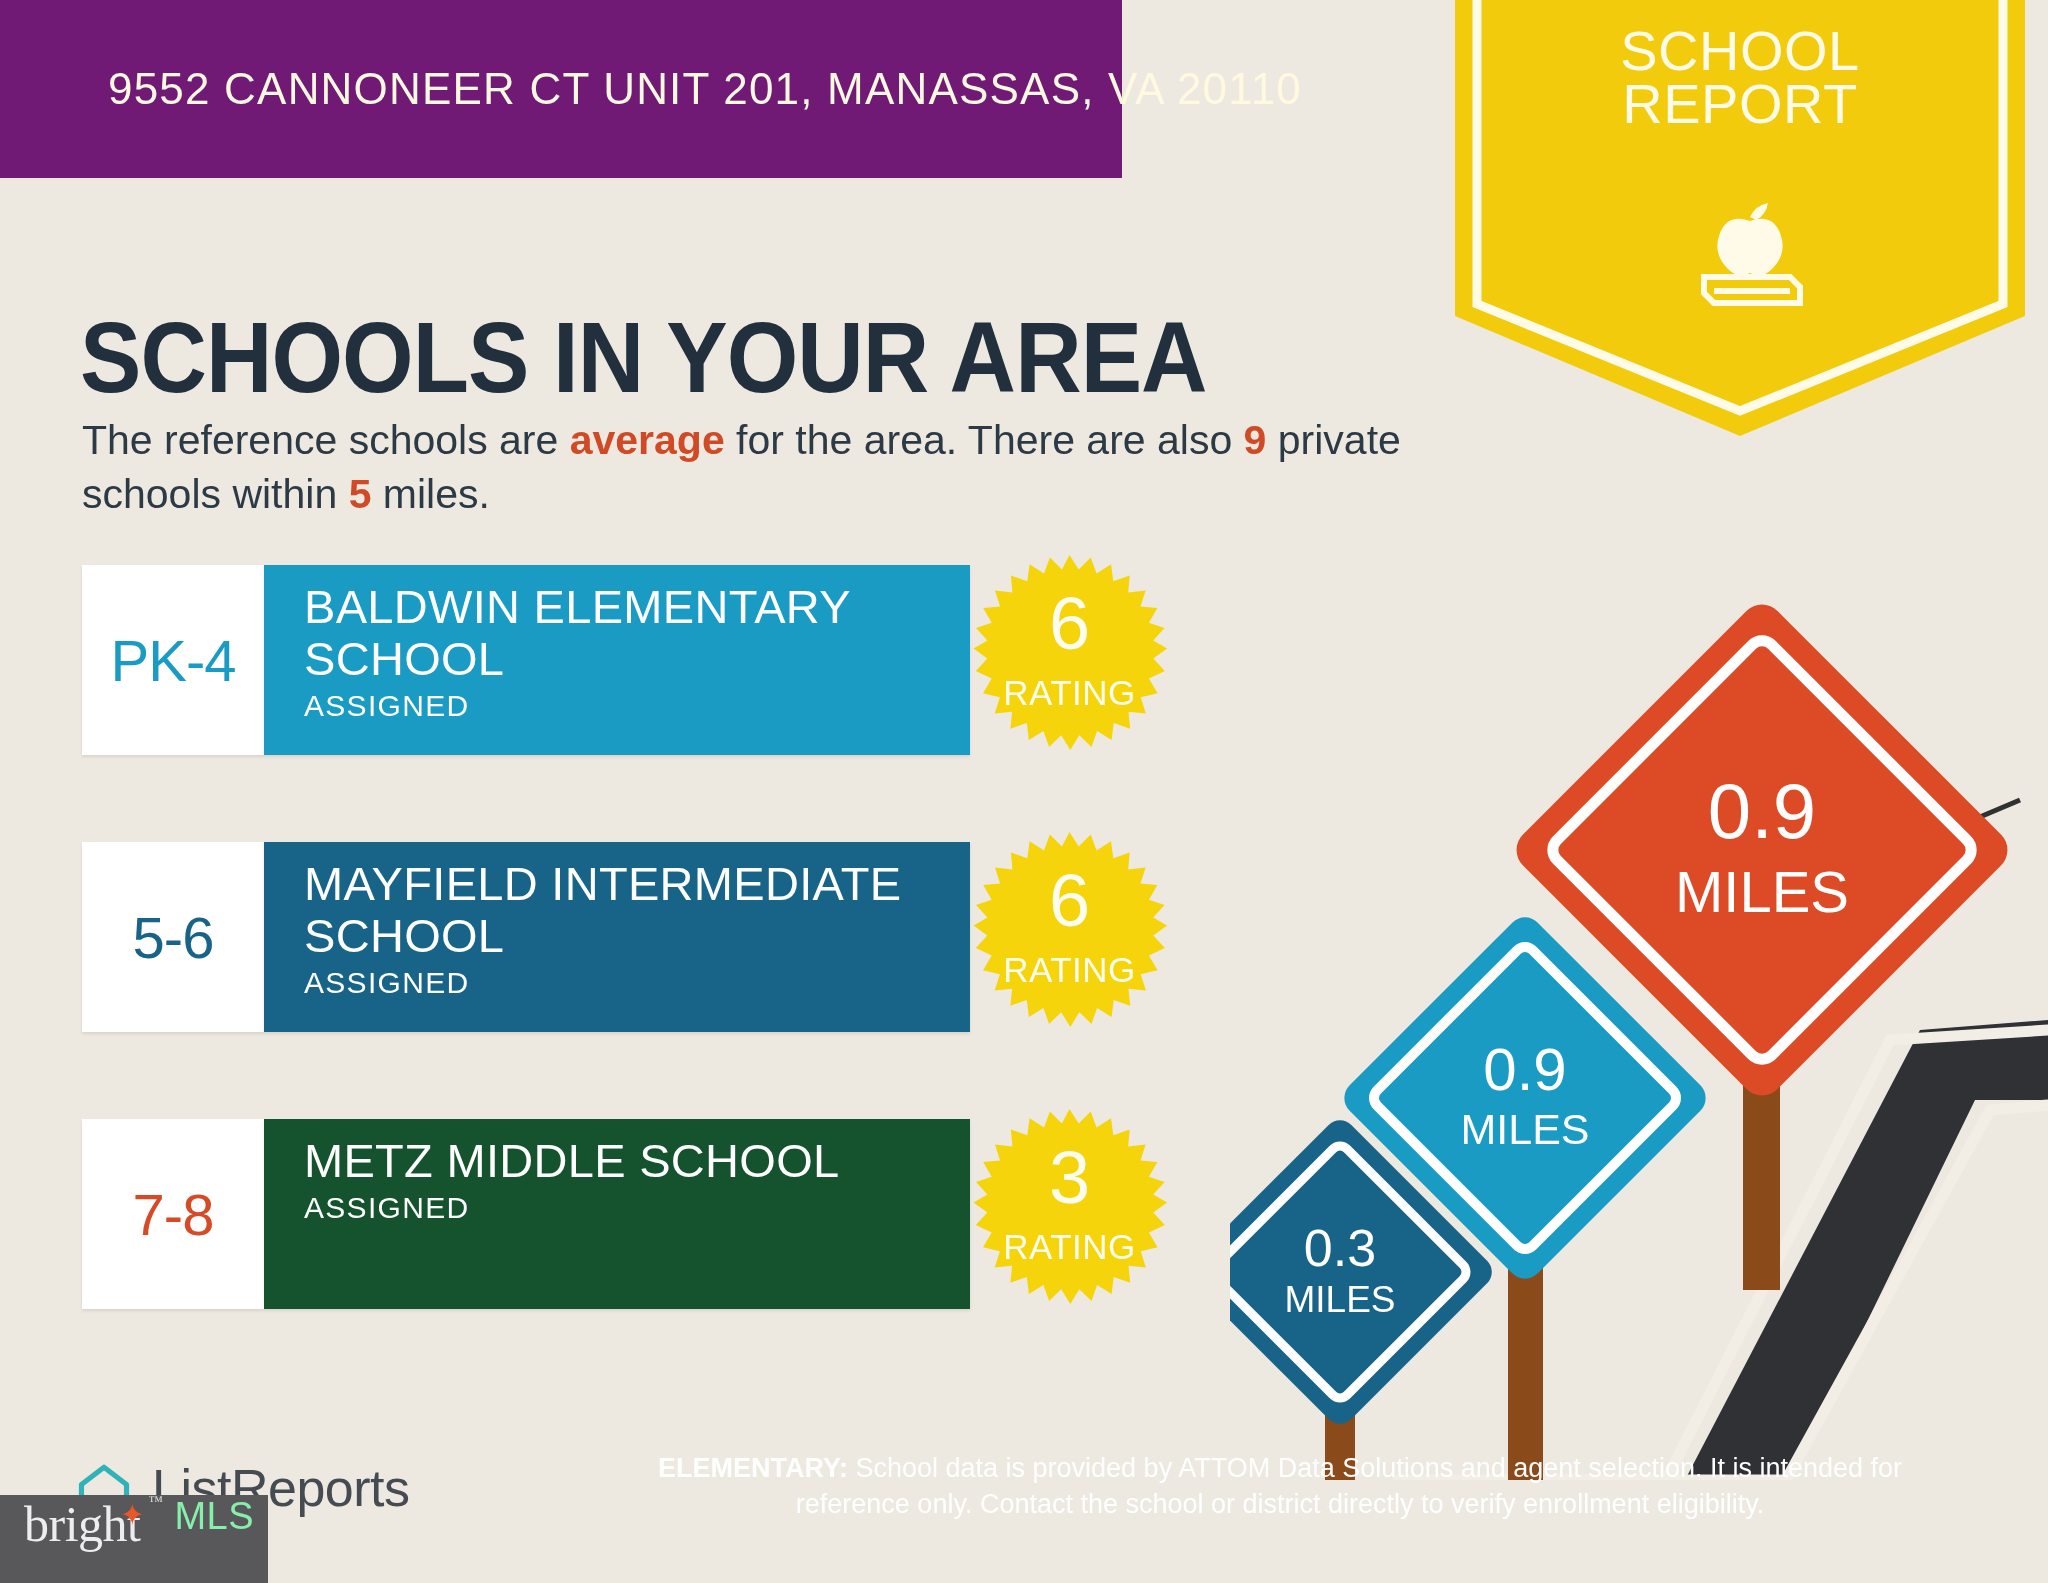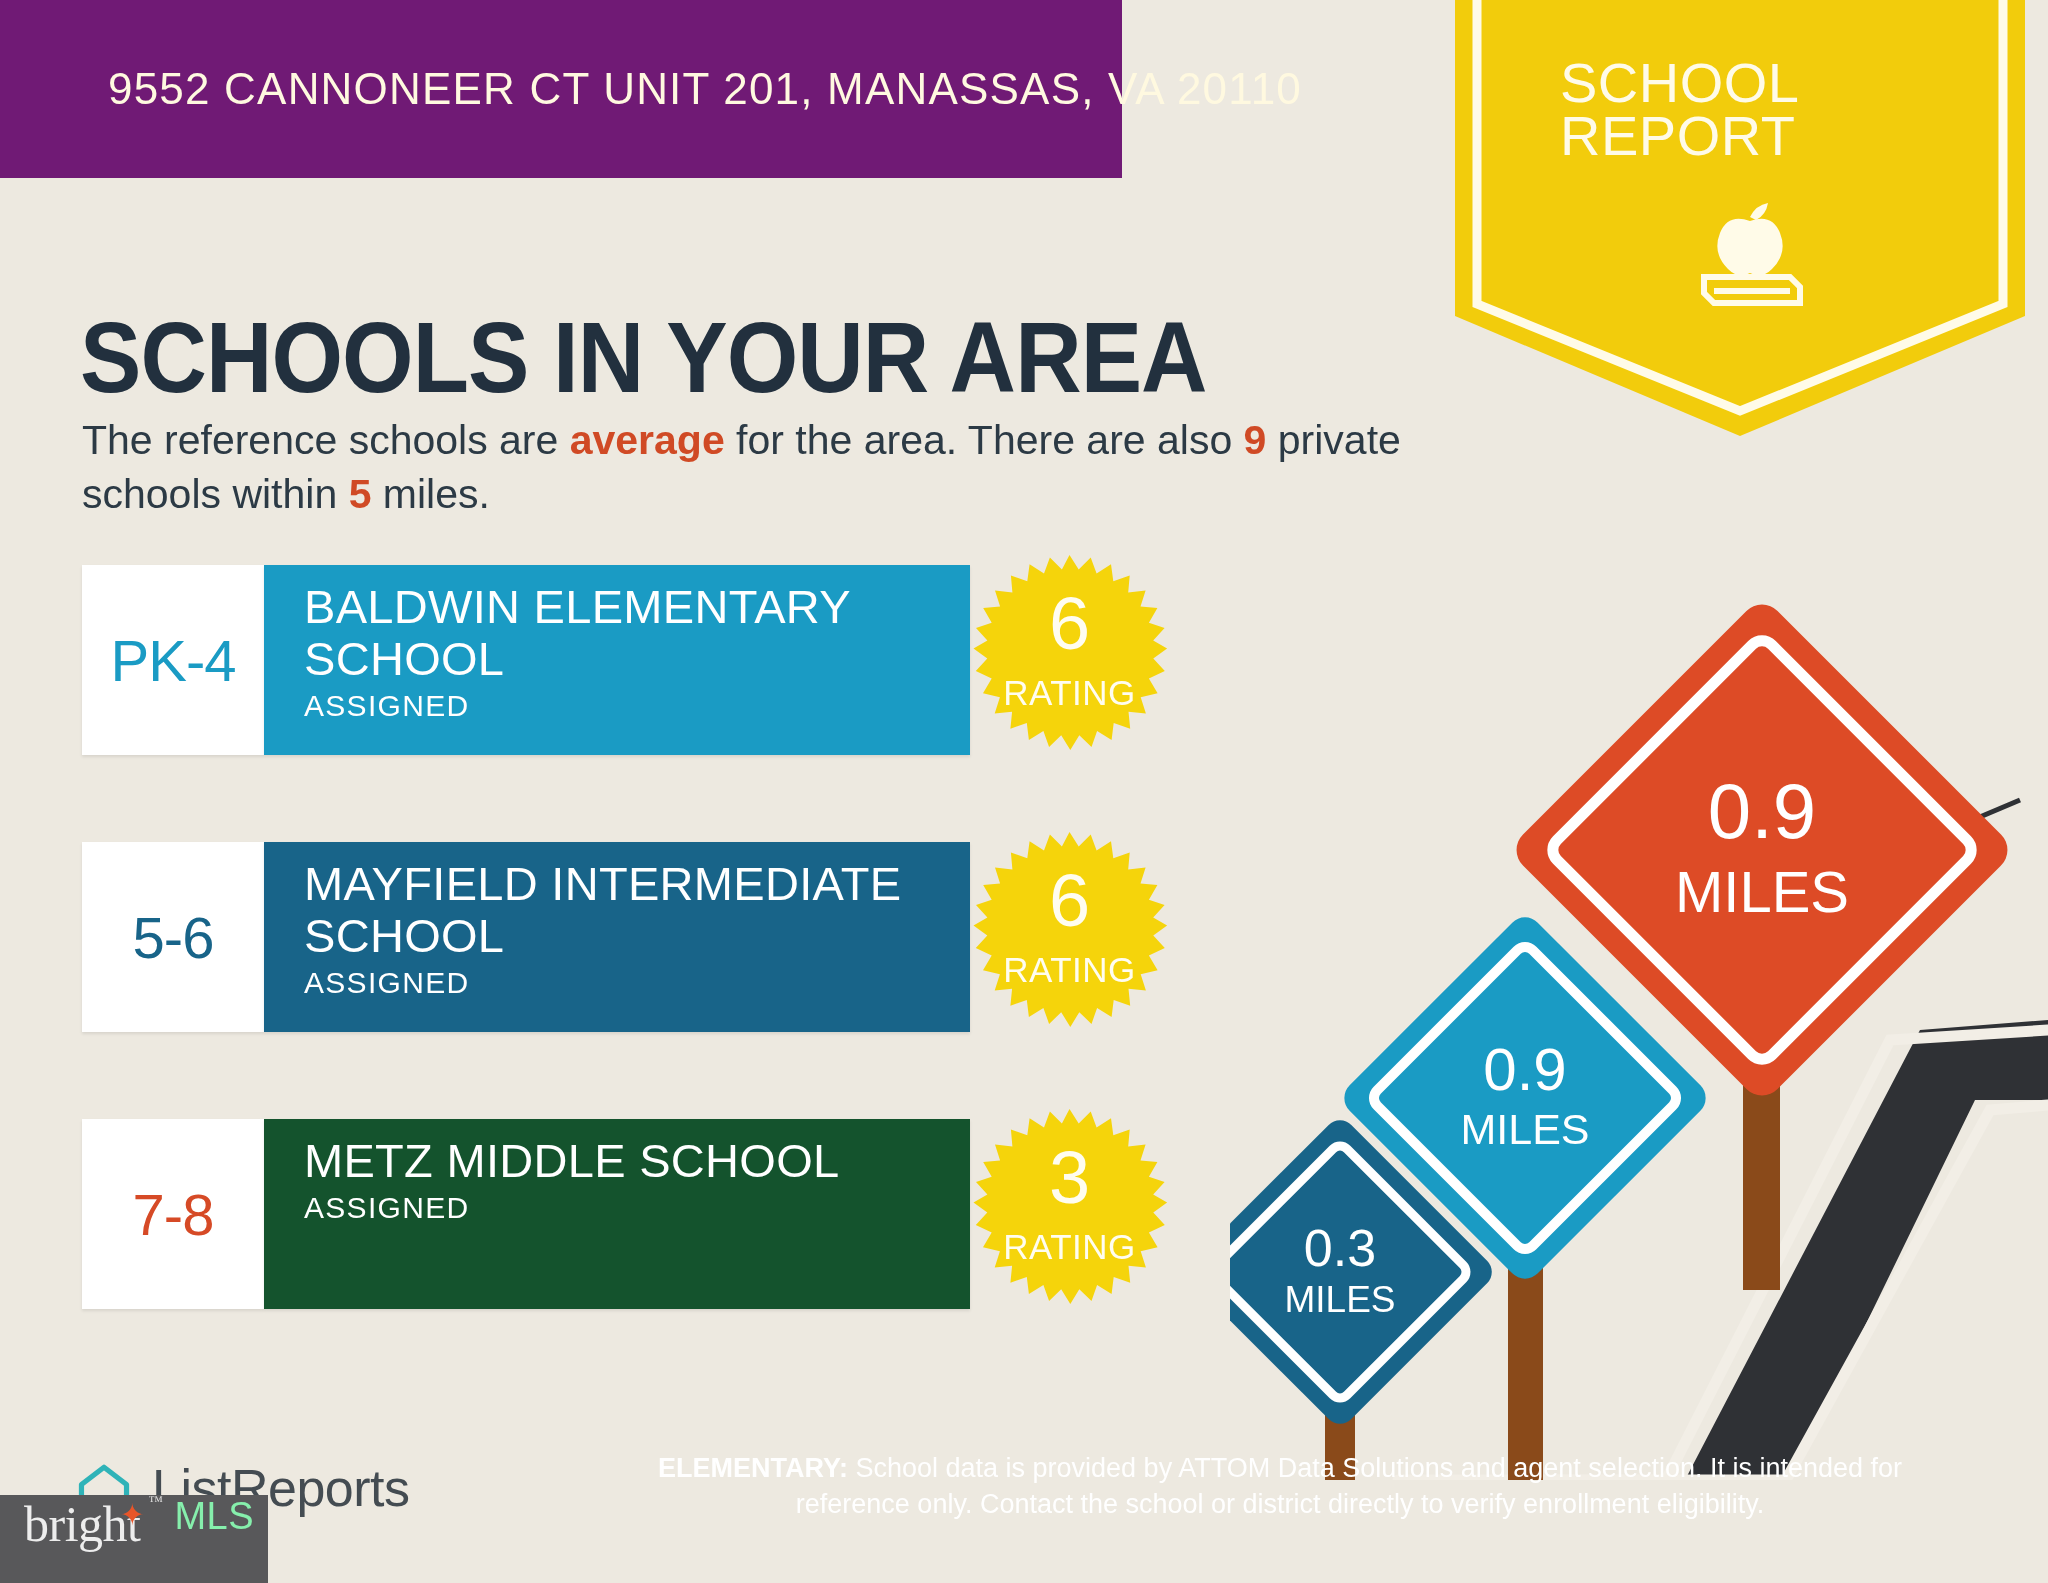--- a/index.html
+++ b/index.html
@@ -16,22 +16,22 @@
   #home-icon{margin-left:70px;width:86px;height:86px;display:block;}
   #header-address{
     margin-left:38px;color:#FFF9E0;font-size:44px;letter-spacing:1.2px;
     font-weight:400;white-space:nowrap;
   }
   
   #school-report-badge{
     position:absolute;left:1455px;top:-4px;width:570px;height:440px;
   }
   #badge-label{
-    position:absolute;left:1560px;top:56px;width:360px;
-    text-align:left;color:#FFFBE8;font-size:56px;line-height:0.95;
+    position:absolute;left:1560px;top:24px;width:360px;
+    text-align:center;color:#FFFBE8;font-size:56px;line-height:0.95;
     font-weight:400;letter-spacing:0.5px;
   }
   #badge-icon{position:absolute;left:1690px;top:195px;width:120px;height:120px;}
   
   #page-title{
     position:absolute;left:80px;top:240px;
     font-size:100px;font-weight:700;color:#22303E;
     letter-spacing:-1px;line-height:1;
     font-family:"Liberation Sans Narrow","Liberation Sans",sans-serif;
     transform:scaleX(0.92);transform-origin:left center;white-space:nowrap;

